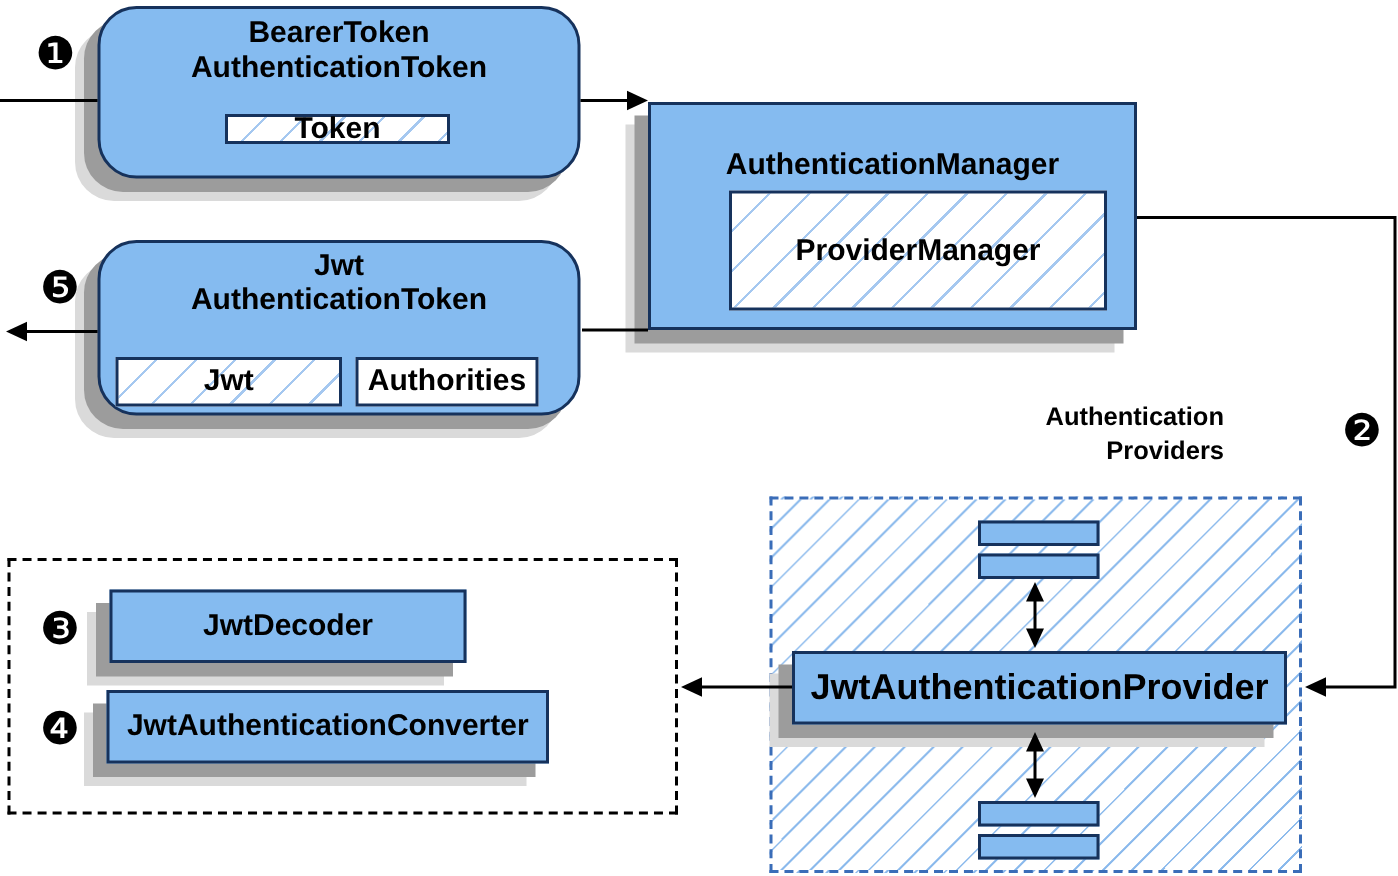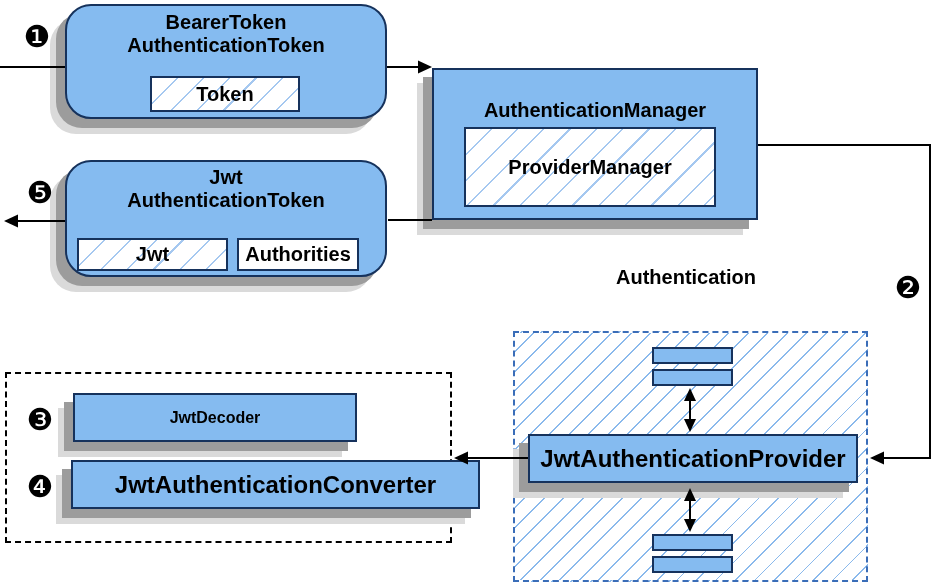--- a/index.html
+++ b/index.html
@@ -56,45 +56,45 @@
     font-size:30px; line-height:1;
     color:#000;
     transform:translate(-50%,-50%);
     z-index:8;
     font-weight:normal;
   }
   .flexc { display:flex; align-items:center; justify-content:center; }
 
   #bearer-box   { left:65px;  top:4px;   width:322px; height:115px; }
   #bearer-title { padding-top:5px; }
-  #token-field  { left:150px; top:76px;  width:150px; height:36px; }
+  #token-field  { left:150px; top:76px;  width:150px; height:20px; }
 
   #authmgr-box   { left:432px; top:68px;  width:326px; height:152px; }
   #authmgr-title { padding-top:29px; }
-  #providermgr-field { left:464px; top:127px; width:252px; height:80px; }
+  #providermgr-field { left:486px; top:127px; width:252px; height:80px; }
 
   #jwt-box   { left:65px;  top:160px; width:322px; height:117px; }
   #jwt-title { padding-top:4px; }
   #jwt-field        { left:77px;  top:238px; width:151px; height:33px; }
   #authorities-field{ left:237px; top:238px; width:122px; height:33px; }
 
   #providers-label {
-    position:absolute; left:536px; top:266px; width:300px;
-    text-align:center; font-size:20px; line-height:23px; z-index:4;
+    position:absolute; left:516px; top:266px; width:300px;
+    text-align:right; font-size:17px; line-height:23px; z-index:4;
   }
   #providers-dashed { left:513px; top:331px; width:355px; height:251px; }
   #bar-t1 { left:652px; top:347px; }
   #bar-t2 { left:652px; top:369px; }
   #bar-b1 { left:652px; top:534px; }
   #bar-b2 { left:652px; top:556px; }
   #provider-box { left:528px; top:434px; width:330px; height:49px; font-size:24px; }
 
   #black-dashed   { left:5px;  top:372px; width:447px; height:171px; }
-  #decoder-box    { left:73px; top:393px; width:284px; height:49px; font-size:16px; }
-  #converter-box  { left:71px; top:460px; width:409px; height:49px; font-size:24px; }
+  #decoder-box    { left:73px; top:393px; width:238px; height:49px; font-size:20px; }
+  #converter-box  { left:71px; top:460px; width:295px; height:49px; font-size:20px; }
 
   #badge-1 { left:37px;  top:37px; }
   #badge-2 { left:908px; top:288px; }
   #badge-3 { left:40px;  top:420px; }
   #badge-4 { left:40px;  top:487px; }
   #badge-5 { left:40px;  top:193px; }
 
   #connector-layer {
     position:absolute; left:0; top:0; width:932px; height:584px;
     z-index:6; pointer-events:none;
@@ -103,20 +103,21 @@
 </head>
 <body>
 
 <div id="canvas">
 
   <div class="dashed-blue" id="providers-dashed"></div>
   <div class="dashed-black" id="black-dashed"></div>
 
   <div id="providers-label">
     <div>Authentication</div>
+    <div>Providers</div>
   </div>
 
   <div class="node rounded" id="bearer-box">
     <div class="node-title" id="bearer-title">
       <div>BearerToken</div>
       <div>AuthenticationToken</div>
     </div>
   </div>
   <div class="field hatch" id="token-field">
     <span>Token</span>

